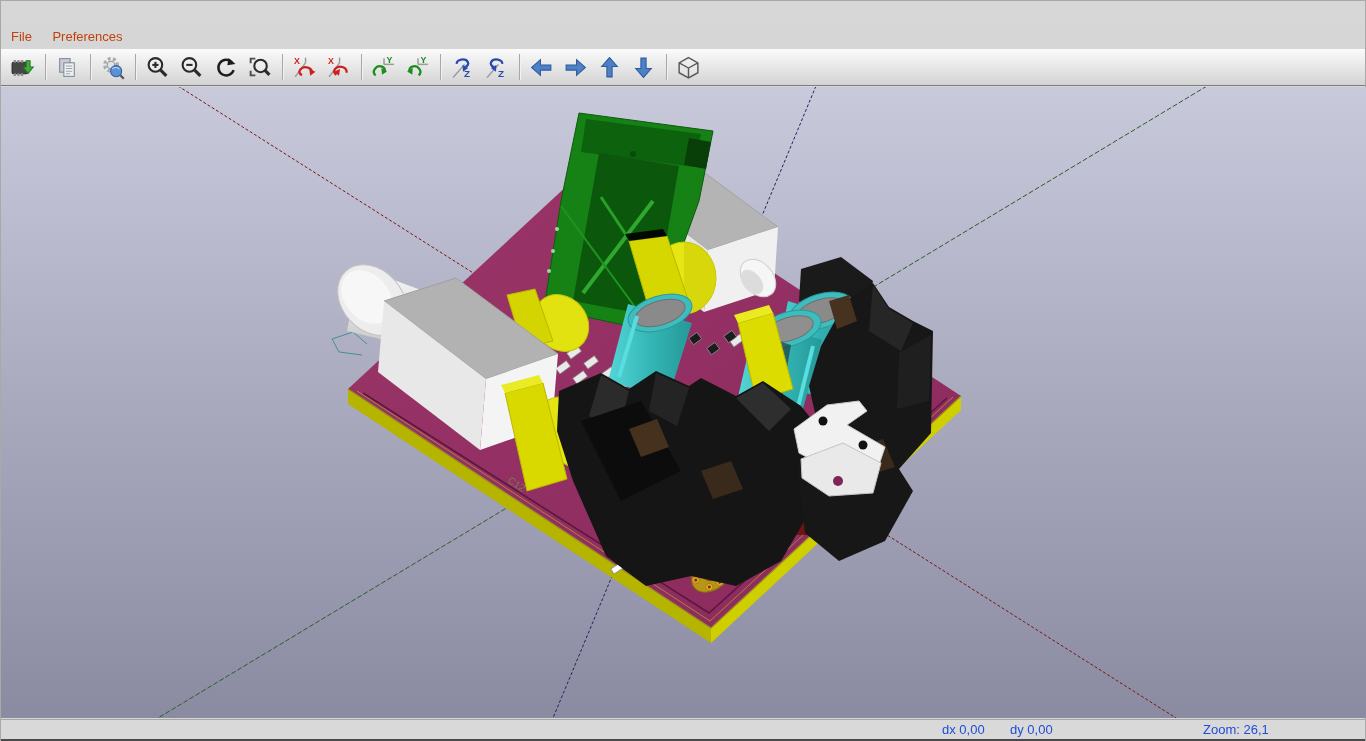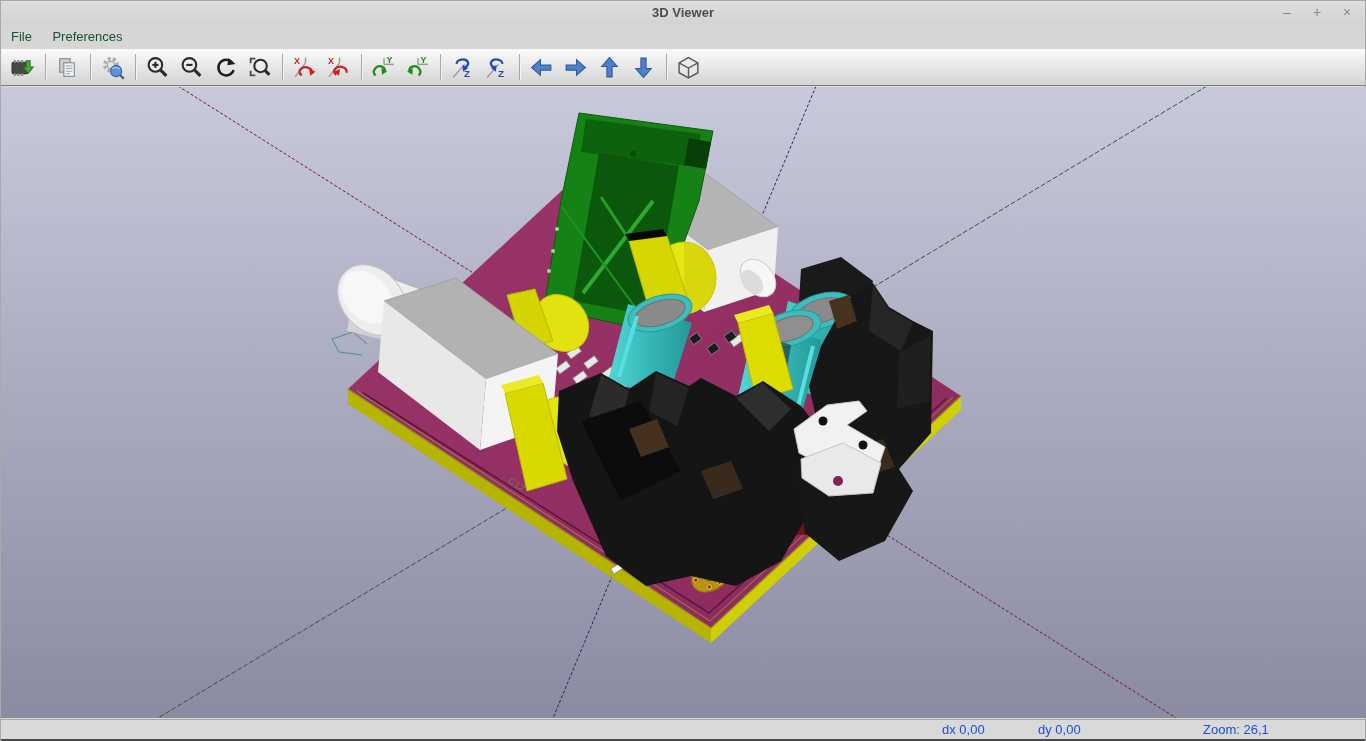--- a/index.html
+++ b/index.html
@@ -8,21 +8,21 @@
 
   .titlebar { position:absolute; top:0; left:0; width:100%; height:24px;
     background:linear-gradient(#dedede,#d2d2d2); }
   .title { position:absolute; top:4px; left:0; width:100%; text-align:center;
     font-size:13px; font-weight:bold; color:#4d4d4d; }
   .win-controls { position:absolute; top:3px; right:10px; display:flex; gap:14px; }
   .win-btn { width:16px; height:16px; text-align:center; font-size:14px; line-height:16px;
     color:#8a8a8a; cursor:default; }
 
   .menubar { position:absolute; top:24px; left:0; width:100%; height:24px; background:#d6d6d6; }
-  .menu-item { display:inline-block; padding:4px 8px; font-size:13px; color:#14532d; }
+  .menu-item { display:inline-block; padding:4px 8px; font-size:13px; color:#c2410c; }
   .menu-item:first-child { margin-left:2px; }
 
   .toolbar { position:absolute; top:48px; left:0; width:100%; height:37px;
     background:linear-gradient(#fbfbfb,#d3d3d3); border-bottom:1px solid #7c7c7c;
     display:flex; align-items:center; padding-left:8px; }
   .tb-btn { width:27px; height:27px; margin-right:7px; display:flex; align-items:center; justify-content:center;
     border:1px solid transparent; border-radius:2px; }
   .tb-btn svg { width:25px; height:25px; }
   .tb-sep { width:2px; height:26px; margin:0 7px 0 2px;
     background:linear-gradient(90deg,#a8a8a8 50%,#f2f2f2 50%); }
@@ -33,28 +33,20 @@
   .statusbar { position:absolute; top:718px; left:0; width:100%; height:26px;
     background:#d9d9d9; border-top:1px solid #a6a6a6; font-size:13px; color:#1d4ed8; }
   .status-field { position:absolute; top:2px; }
   .bottom-strip { position:absolute; top:738px; left:0; width:100%; height:3px; background:#4a4a4a; }
 </style>
 </head>
 <body>
 
 <div class="window">
 
-  <div class="titlebar">
-    <div class="title">3D Viewer</div>
-    <div class="win-controls">
-      <div class="win-btn">–</div>
-      <div class="win-btn">+</div>
-      <div class="win-btn">×</div>
-    </div>
-  </div>
 
   <div class="menubar">
     <span class="menu-item">File</span>
     <span class="menu-item">Preferences</span>
   </div>
 
   <div class="toolbar">
 
     <div class="tb-btn">
       <svg viewBox="0 0 24 24">
@@ -418,18 +410,18 @@
         <path d="M800,458 L842,442 L880,462 L872,492 L828,495 L801,477 Z" fill="#e9e9e9" stroke="#c4c4c4"></path>
         <circle cx="822" cy="420" r="4.5" fill="#101010"></circle>
         <circle cx="862" cy="444" r="4.5" fill="#101010"></circle>
         <circle cx="837" cy="480" r="5" fill="#7e2456"></circle>
       </g>
     </svg>
   </div>
 
   <div class="statusbar">
     <span class="status-field" style="left:941px">dx 0,00</span>
-    <span class="status-field" style="left:1037px">dy 0,00</span>
+    <span class="status-field" style="left:1009px">dy 0,00</span>
     <span class="status-field" style="left:1202px">Zoom: 26,1</span>
   </div>
   <div class="bottom-strip"></div>
 
 </div>
 
 </body></html>

